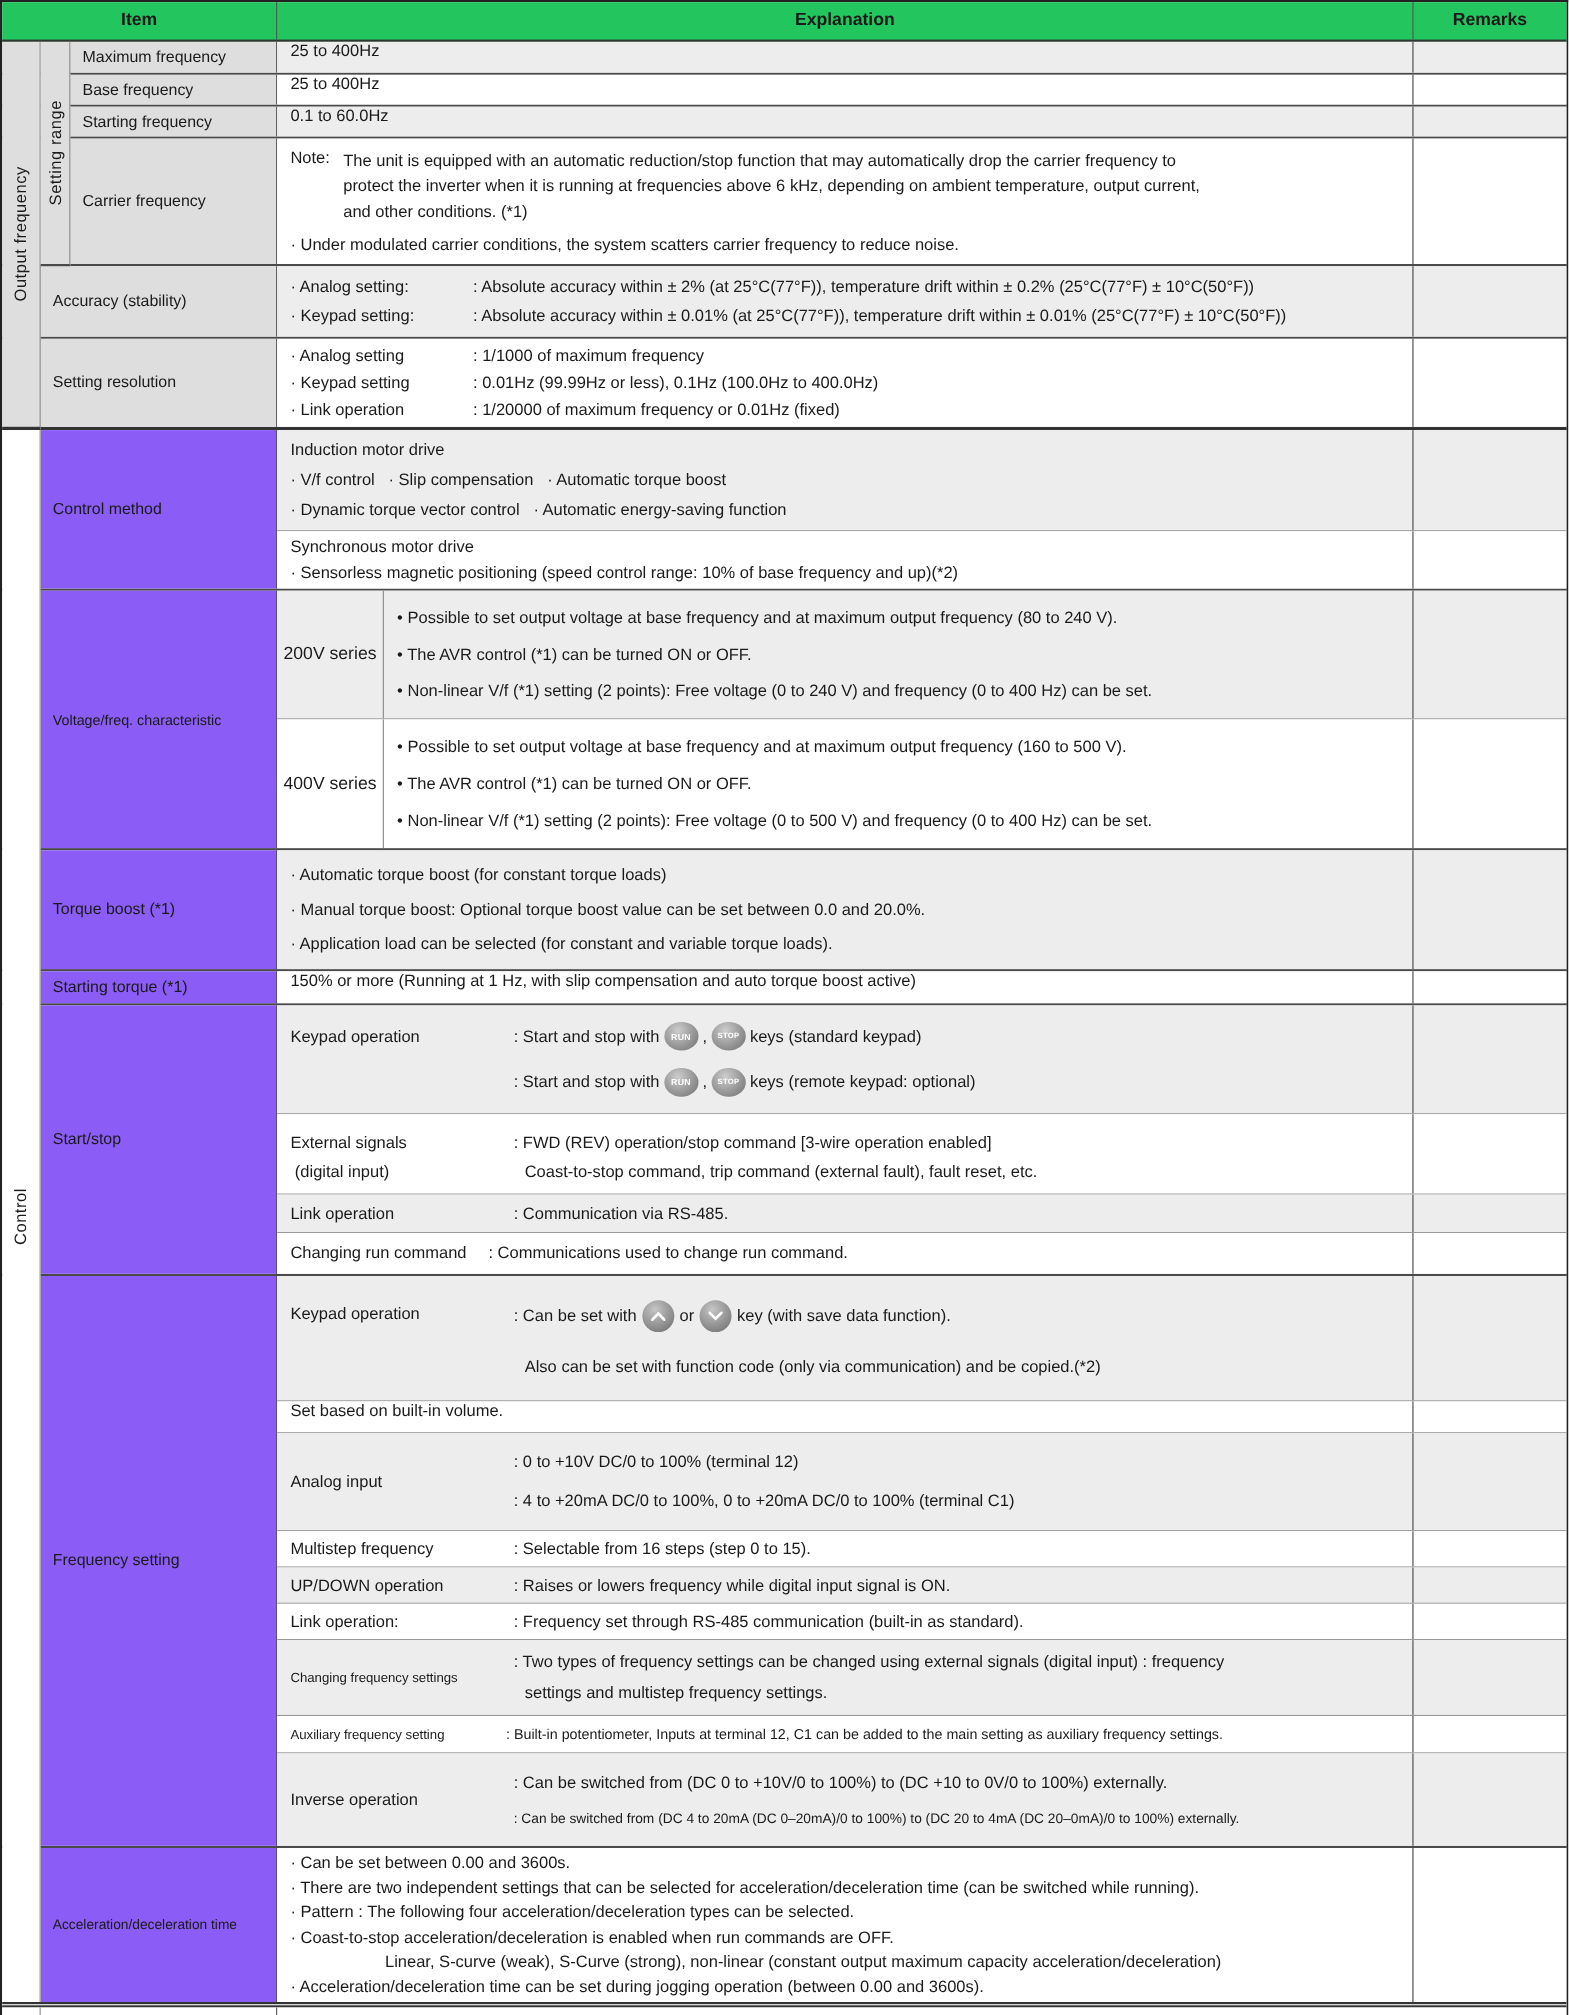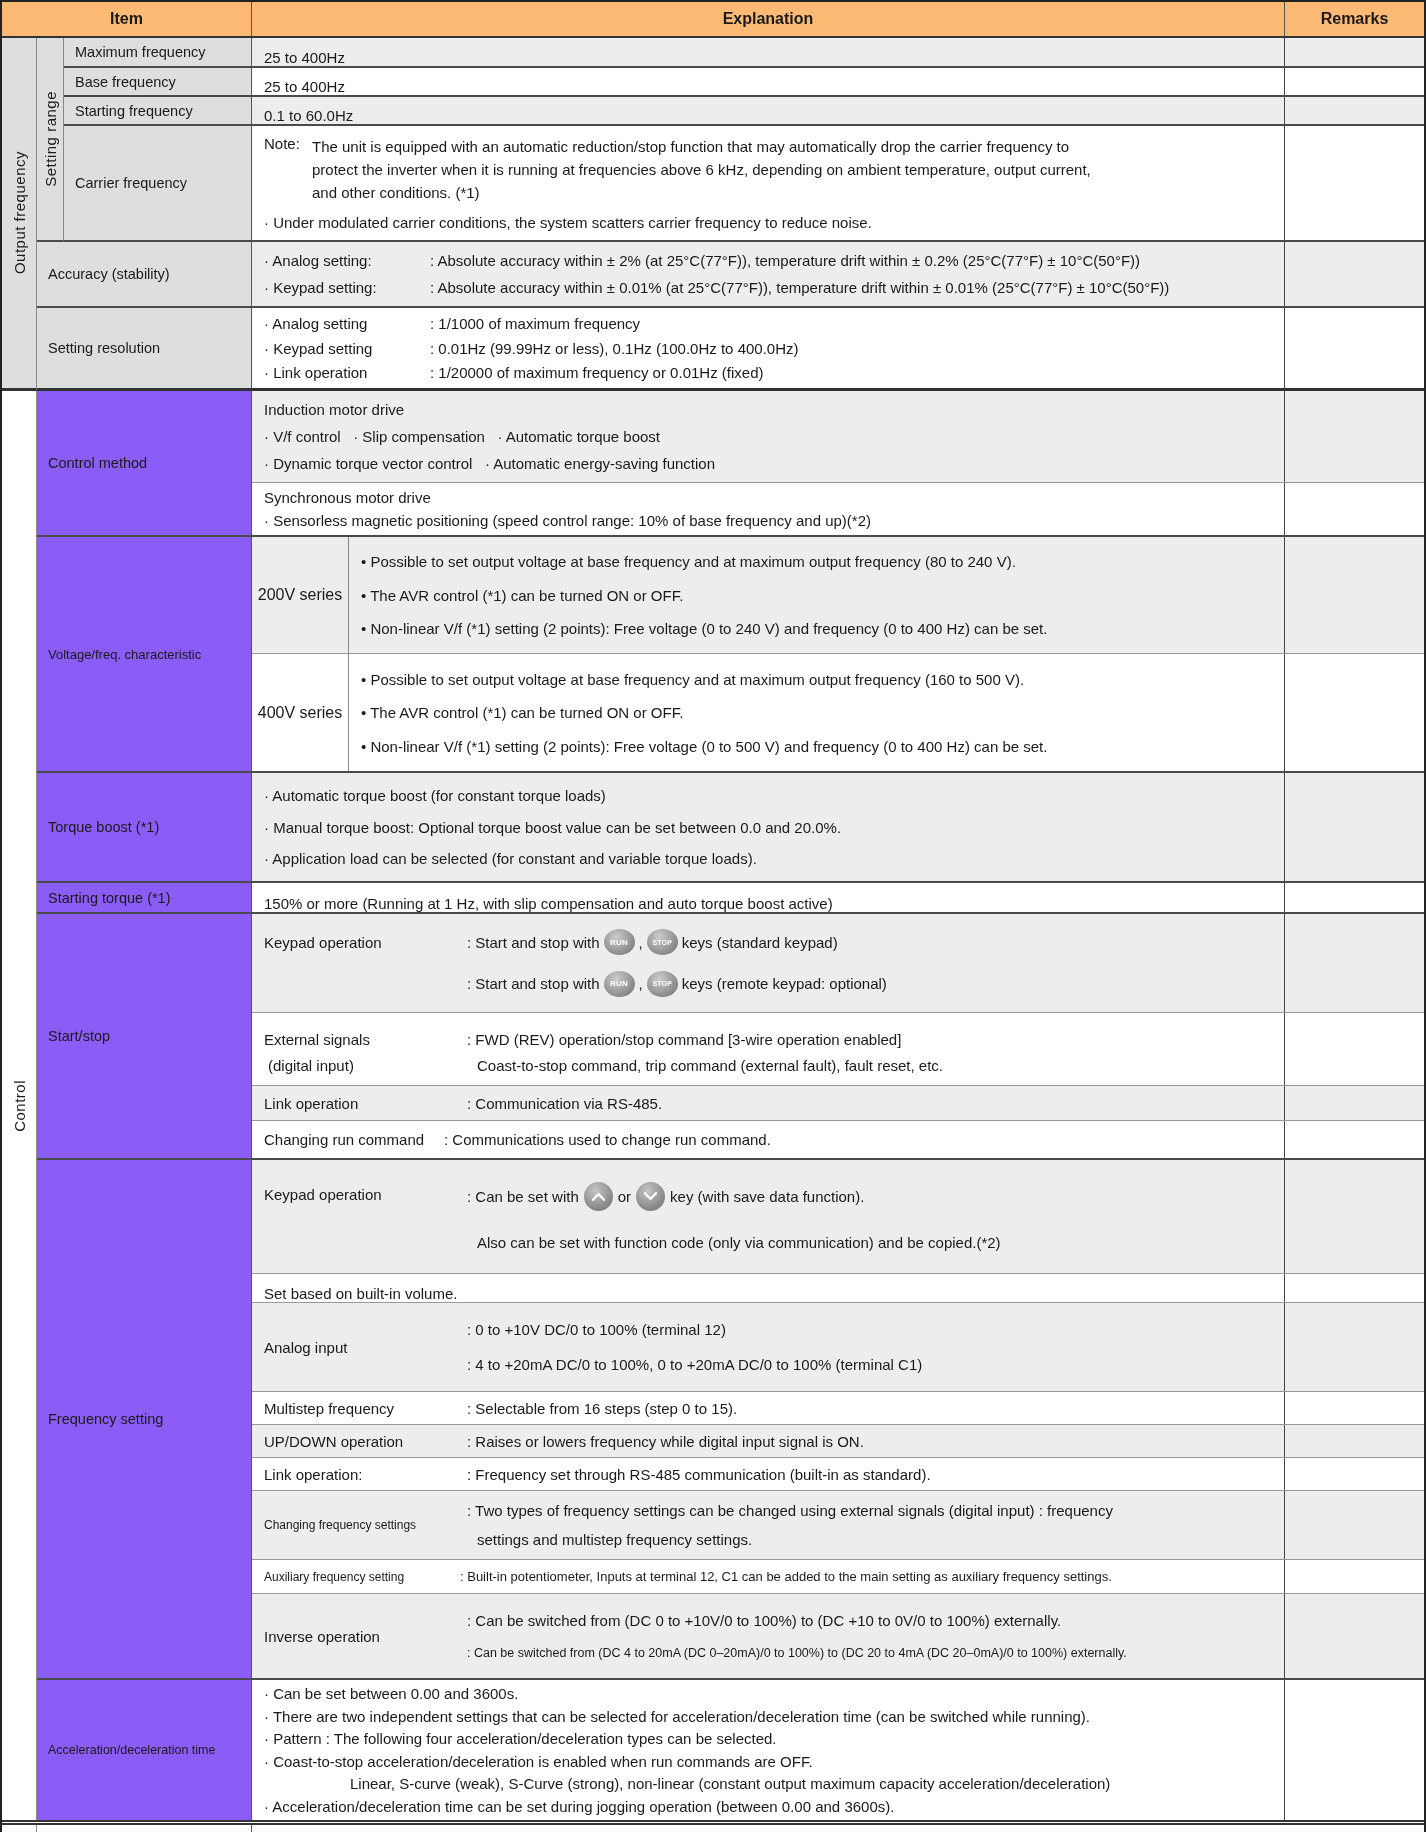--- a/index.html
+++ b/index.html
@@ -1,20 +1,20 @@
 <!DOCTYPE html>
 <html><head>
 <meta charset="utf-8">
 <style>
   html,body{margin:0;padding:0;background:#fff;}
   .page{width:1426px;height:1832px;background:#fff;overflow:hidden;}
   .tbl{position:relative;width:1426px;box-sizing:border-box;border:2px solid #222;border-bottom:none;
        font-family:"Liberation Sans",sans-serif;font-size:15px;color:#1a1a1a;}
   
-  .hdr{display:flex;height:36px;box-sizing:border-box;background:#fdba74;border-bottom:2px solid #333;
+  .hdr{display:flex;height:36px;box-sizing:border-box;background:#22c55e;border-bottom:2px solid #333;
        font-weight:bold;font-size:16px;}
   .hdr>div{display:flex;align-items:center;justify-content:center;box-sizing:border-box;}
   .h-item{width:250px;border-right:1px solid #555;}
   .h-expl{flex:1;border-right:1px solid #555;}
   .h-rem{width:139px;}
   
   .row{display:flex;box-sizing:border-box;border-bottom:2px solid #4a4a4a;}
   .row.sep{border-bottom:3px solid #333;}
   .row.noline{border-bottom:none;}
   .pl62{padding-left:62px;} .pl35{padding-left:35px;}
@@ -22,21 +22,21 @@
        padding-left:11px;font-size:14.5px;}
   .lbl.g{background:#dedede;} .lbl.w{background:#8b5cf6;}
   .w188{width:188px;} .w215{width:215px;}
   .body{flex:1;display:flex;flex-direction:column;box-sizing:border-box;min-width:0;}
   .srow{display:flex;box-sizing:border-box;border-bottom:1px solid #999;min-height:0;}
   .srow.last{border-bottom:none;flex:1;}
   .gray{background:#ededed;} .white{background:#fff;}
   .expl{flex:1;box-sizing:border-box;border-right:1px solid #444;min-width:0;}
   .rem{width:139px;box-sizing:border-box;}
   .vcol{height:100%;display:flex;flex-direction:column;justify-content:space-evenly;padding-left:12px;box-sizing:border-box;}
-  .vcol.center{justify-content:flex-end;}
+  .vcol.center{justify-content:flex-start;}
   .hrow{display:flex;height:100%;}
   .series{width:97px;box-sizing:border-box;border-right:1px solid #888;display:flex;align-items:center;
           justify-content:center;font-size:16px;}
   .kv{display:flex;height:100%;align-items:center;}
   .kv.top{align-items:flex-start;}
   .k166{width:166px;flex:none;} .k203{width:203px;flex:none;}
   .v{flex:1;min-width:0;}
   .keyline{display:flex;align-items:center;}
   .fs12{font-size:12px;} .fs13{font-size:13px;} .fs125{font-size:12.5px;}
   .ws{white-space:pre-wrap;}

